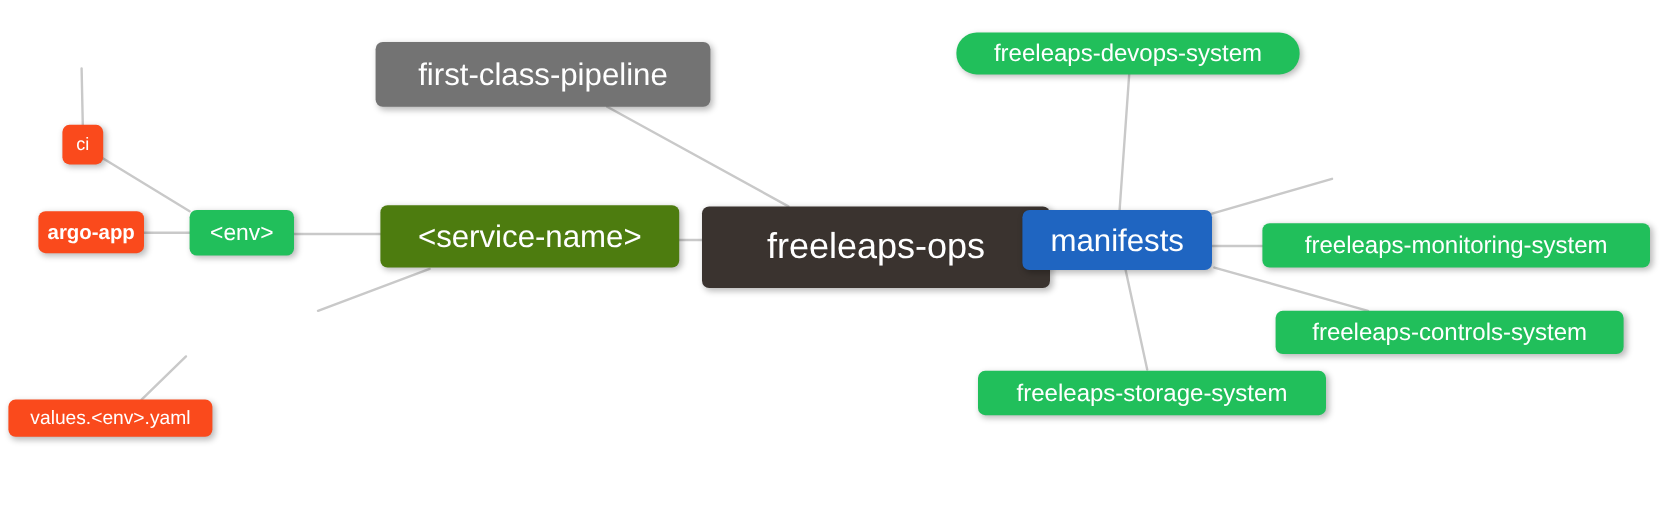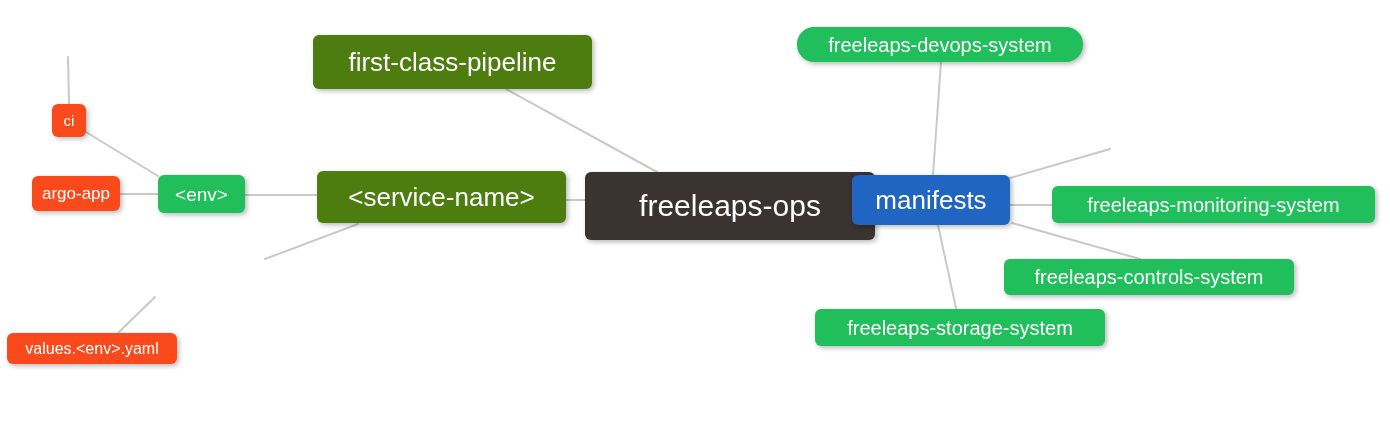--- a/index.html
+++ b/index.html
@@ -53,24 +53,24 @@
       <line x1="566" y1="200" x2="585" y2="200" stroke="#C9C9C9" stroke-width="2" stroke-linecap="round"></line>
       <line x1="846" y1="200" x2="852" y2="200" stroke="#C9C9C9" stroke-width="2" stroke-linecap="round"></line>
       <line x1="933" y1="175" x2="941" y2="62" stroke="#C9C9C9" stroke-width="2" stroke-linecap="round"></line>
       <line x1="1010" y1="178" x2="1110" y2="149" stroke="#C9C9C9" stroke-width="2" stroke-linecap="round"></line>
       <line x1="1010" y1="205" x2="1052" y2="205" stroke="#C9C9C9" stroke-width="2" stroke-linecap="round"></line>
       <line x1="1012" y1="223" x2="1140" y2="259" stroke="#C9C9C9" stroke-width="2" stroke-linecap="round"></line>
       <line x1="938" y1="225" x2="956" y2="308" stroke="#C9C9C9" stroke-width="2" stroke-linecap="round"></line>
     </svg>
 
 <div class="node" style="left: 585px; top: 172px; width: 290px; height: 68px; font-size: 30px; background: rgb(58, 51, 47); color: rgb(255, 255, 255);">freeleaps-ops</div>
-    <div class="node" style="left: 313px; top: 35px; width: 279px; height: 54px; font-size: 26px; background: #4d7c0f; color: rgb(255, 255, 255);">first-class-pipeline</div>
+    <div class="node" style="left: 313px; top: 35px; width: 279px; height: 54px; font-size: 26px; background: #737373; color: rgb(255, 255, 255);">first-class-pipeline</div>
     <div class="node" style="left: 317px; top: 171px; width: 249px; height: 52px; font-size: 26px; background: #4d7c0f; color: rgb(255, 255, 255);">&lt;service-name&gt;</div>
     <div class="node" style="left: 852px; top: 175px; width: 158px; height: 50px; font-size: 26px; background: rgb(31, 101, 193); color: rgb(255, 255, 255);">manifests</div>
     <div class="node" style="left: 158px; top: 175px; width: 87px; height: 38px; font-size: 19px; background: rgb(33, 191, 91); color: rgb(255, 255, 255);">&lt;env&gt;</div>
     <div class="node" style="left: 52px; top: 104px; width: 34px; height: 33px; font-size: 15px; background: rgb(250, 74, 28); color: rgb(255, 255, 255);">ci</div>
-    <div class="node" style="left: 32px; top: 176px; width: 88px; height: 35px; font-size: 17px; background: rgb(250, 74, 28); color: rgb(255, 255, 255);">argo-app</div>
+    <div class="node" style="left: 32px; top: 176px; width: 88px; height: 35px; font-size: 17px; background: rgb(250, 74, 28); color: rgb(255, 255, 255); font-weight: bold;">argo-app</div>
     <div class="node" style="left: 7px; top: 333px; width: 170px; height: 31px; font-size: 16px; background: rgb(250, 74, 28); color: rgb(255, 255, 255);">values.&lt;env&gt;.yaml</div>
     <div class="node" style="left: 797px; top: 27px; width: 286px; height: 35px; font-size: 20px; background: rgb(33, 191, 91); color: rgb(255, 255, 255); border-radius: 17px;">freeleaps-devops-system</div>
     <div class="node" style="left: 1052px; top: 186px; width: 323px; height: 37px; font-size: 20px; background: rgb(33, 191, 91); color: rgb(255, 255, 255);">freeleaps-monitoring-system</div>
-    <div class="node" style="left: 1004px; top: 259px; width: 290px; height: 36px; font-size: 20px; background: rgb(33, 191, 91); color: rgb(255, 255, 255);">freeleaps-controls-system</div>
+    <div class="node" style="left: 1063px; top: 259px; width: 290px; height: 36px; font-size: 20px; background: rgb(33, 191, 91); color: rgb(255, 255, 255);">freeleaps-controls-system</div>
     <div class="node" style="left: 815px; top: 309px; width: 290px; height: 37px; font-size: 20px; background: rgb(33, 191, 91); color: rgb(255, 255, 255);">freeleaps-storage-system</div>
   </div>
 
 </body></html>

